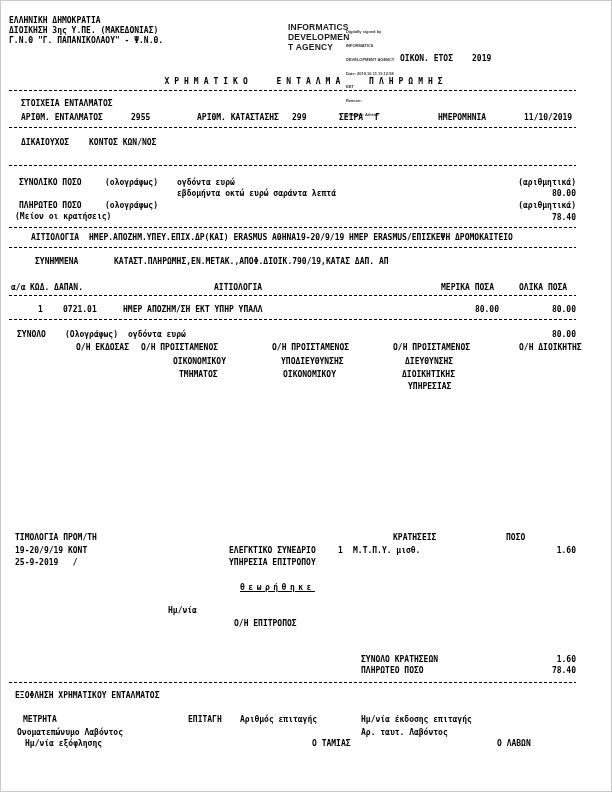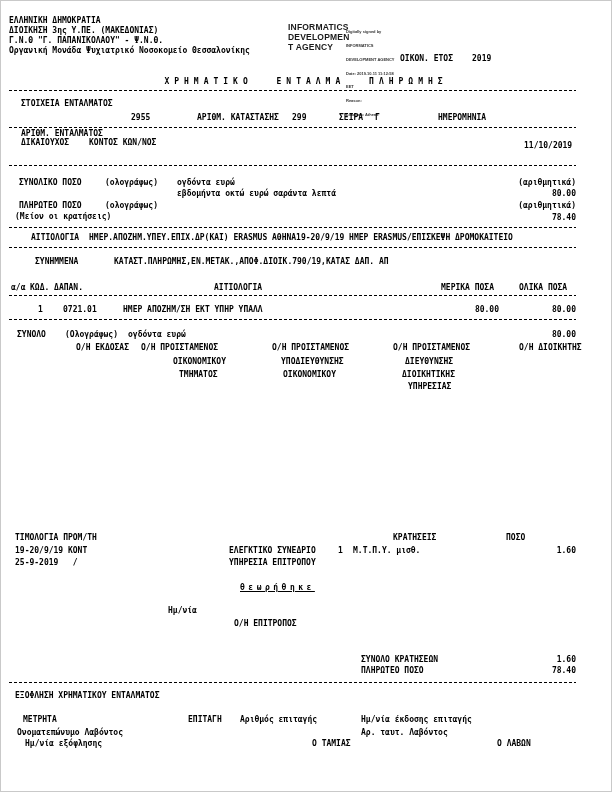--- a/index.html
+++ b/index.html
@@ -30,21 +30,20 @@
   .sp{letter-spacing:3.5px;}
 </style>
 </head>
 <body>
 
 <div class="page">
 
   <div class="t" style="left:8px;top:15px;">ΕΛΛΗΝΙΚΗ ΔΗΜΟΚΡΑΤΙΑ</div>
   <div class="t" style="left:8px;top:25px;">ΔΙΟΙΚΗΣΗ 3ης Υ.ΠΕ. (ΜΑΚΕΔΟΝΙΑΣ)</div>
   <div class="t" style="left:8px;top:35px;">Γ.Ν.Θ "Γ. ΠΑΠΑΝΙΚΟΛΑΟΥ" - Ψ.Ν.Θ.</div>
-  <div class="t" style="left:8px;top:45px;">Οργανική Μονάδα Ψυχιατρικό Νοσοκομείο Θεσσαλονίκης</div>
 
 
   <div class="stamp-big">
     <div>INFORMATICS</div>
     <div>DEVELOPMEN</div>
     <div>T AGENCY</div>
   </div>
   <div class="stamp-small">
     <div>Digitally signed by</div>
     <div>INFORMATICS</div>
@@ -56,28 +55,28 @@
   </div>
 
   <div class="t" style="left:399px;top:53px;">ΟΙΚΟΝ. ΕΤΟΣ</div>
   <div class="t" style="left:471px;top:53px;">2019</div>
 
   <div class="t title" style="top:76px;">ΧΡΗΜΑΤΙΚΟ ΕΝΤΑΛΜΑ ΠΛΗΡΩΜΗΣ</div>
 
   <div class="sep" style="top:89px;"></div>
 
   <div class="t" style="left:20px;top:98px;">ΣΤΟΙΧΕΙΑ ΕΝΤΑΛΜΑΤΟΣ</div>
-  <div class="t" style="left:20px;top:128px;">ΑΡΙΘΜ. ΕΝΤΑΛΜΑΤΟΣ</div>
+  <div class="t" style="left:20px;top:112px;">ΑΡΙΘΜ. ΕΝΤΑΛΜΑΤΟΣ</div>
   <div class="t" style="left:130px;top:112px;">2955</div>
   <div class="t" style="left:196px;top:112px;">ΑΡΙΘΜ. ΚΑΤΑΣΤΑΣΗΣ</div>
   <div class="t" style="left:291px;top:112px;">299</div>
   <div class="t" style="left:338px;top:112px;">ΣΕΙΡΑ</div>
   <div class="t" style="left:374px;top:112px;">Γ</div>
   <div class="t" style="left:437px;top:112px;">ΗΜΕΡΟΜΗΝΙΑ</div>
-  <div class="t" style="left:523px;top:112px;margin-top:28px;">11/10/2019</div>
+  <div class="t" style="left:523px;top:112px;">11/10/2019</div>
 
   <div class="sep" style="top:126px;"></div>
 
   <div class="t" style="left:20px;top:137px;">ΔΙΚΑΙΟΥΧΟΣ</div>
   <div class="t" style="left:88px;top:137px;">ΚΟΝΤΟΣ ΚΩΝ/ΝΟΣ</div>
 
   <div class="sep" style="top:164px;"></div>
 
   <div class="t" style="left:18px;top:177px;">ΣΥΝΟΛΙΚΟ ΠΟΣΟ</div>
   <div class="t" style="left:104px;top:177px;">(ολογράφως)</div>

